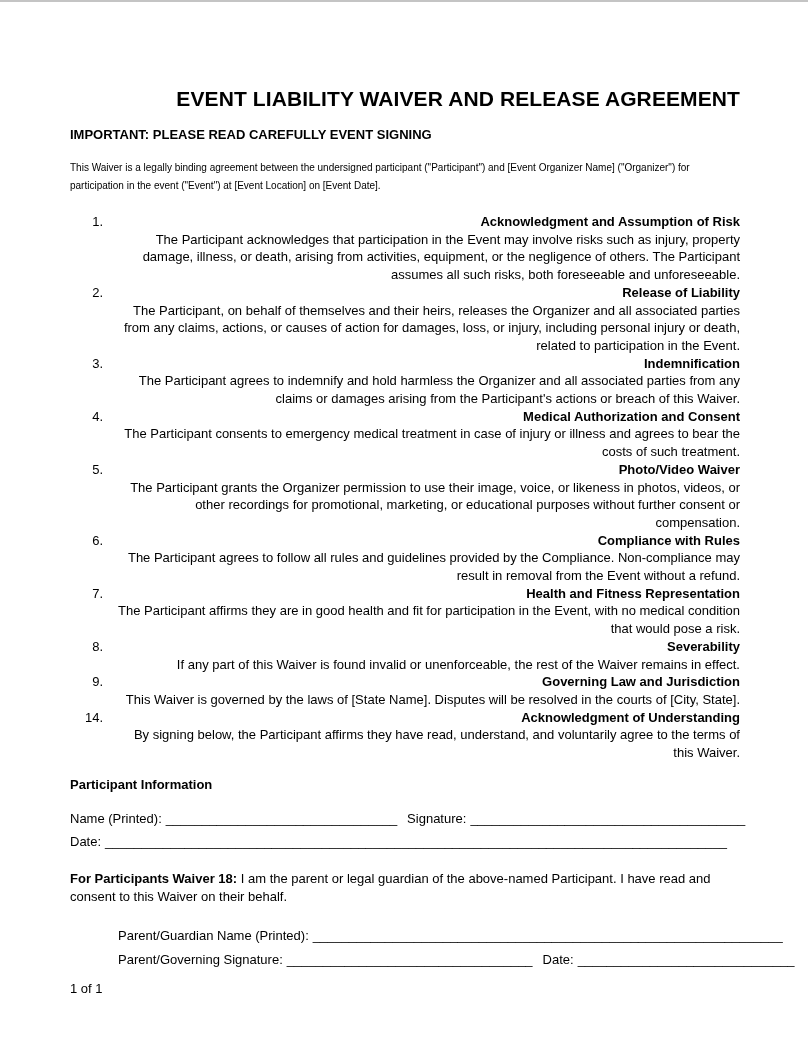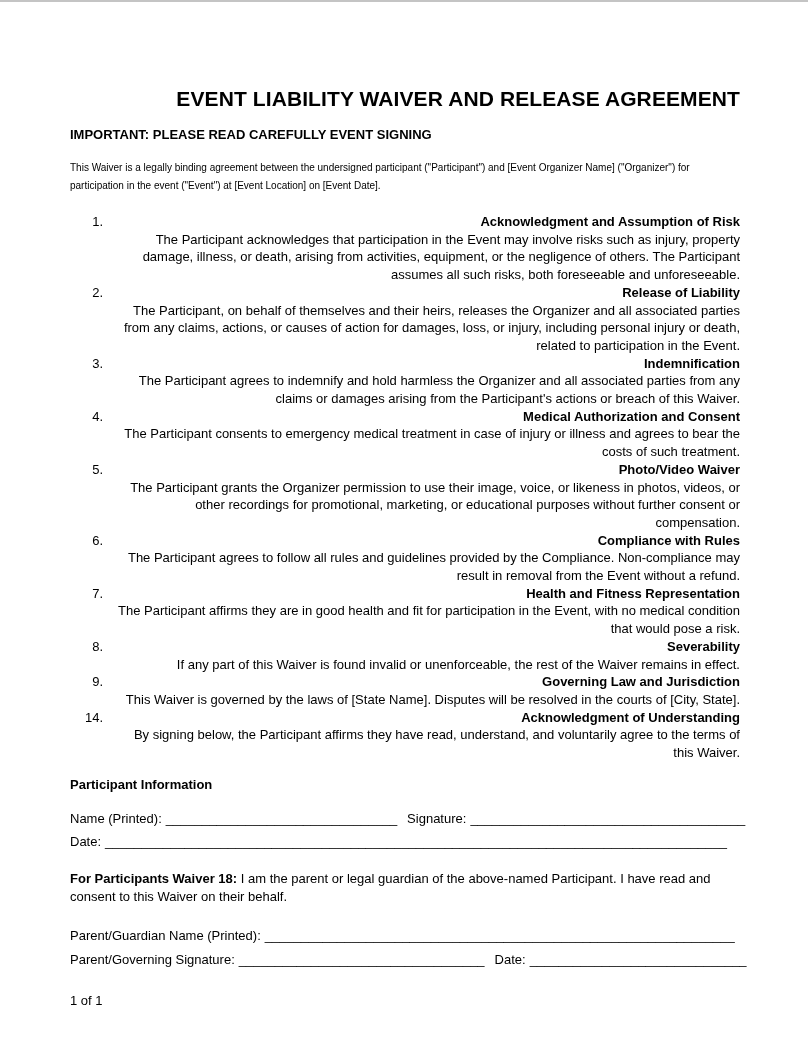--- a/index.html
+++ b/index.html
@@ -95,26 +95,27 @@
   .minor-para {
     margin-top: 17px;
     font-size: 13px;
     line-height: 18px;
   }
   .minor-para .lead {
     font-weight: bold;
   }
   .guardian-block {
     margin-top: 18px;
+    margin-left: 48px;
   }
   .guardian-block .sig-line {
     line-height: 24px;
   }
   .footer {
-    margin-top: 20px;
+    margin-top: 8px;
     font-size: 13px;
     line-height: 18px;
   }
 </style>
 </head>
 <body>
 
 <div class="top-strip"></div>
 
 <div class="page">

